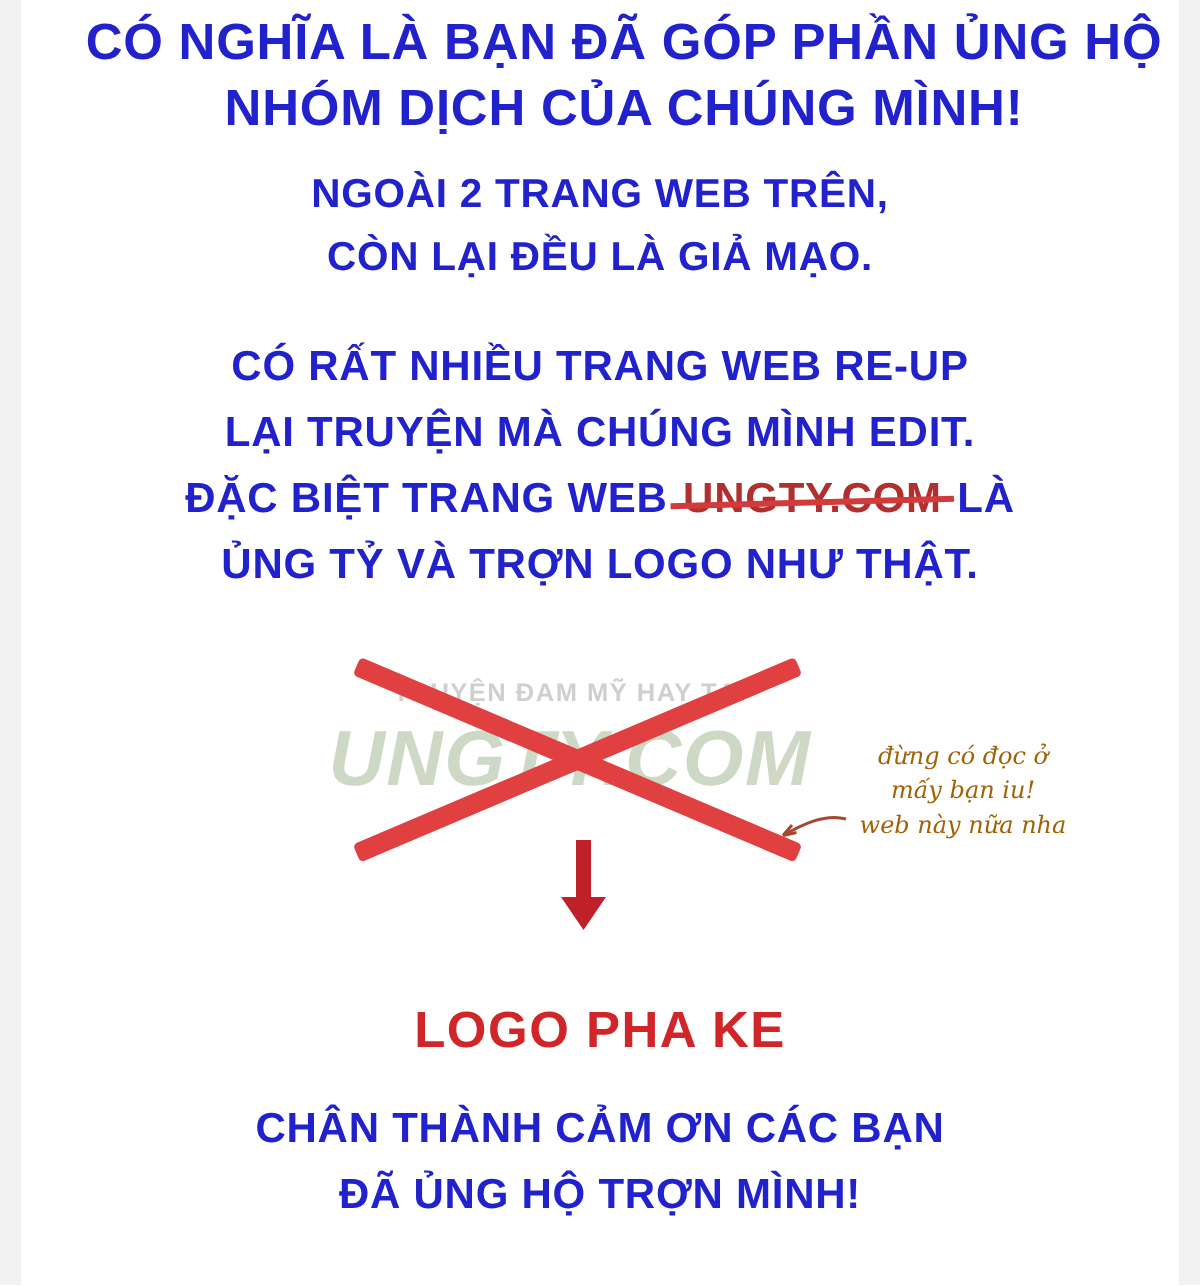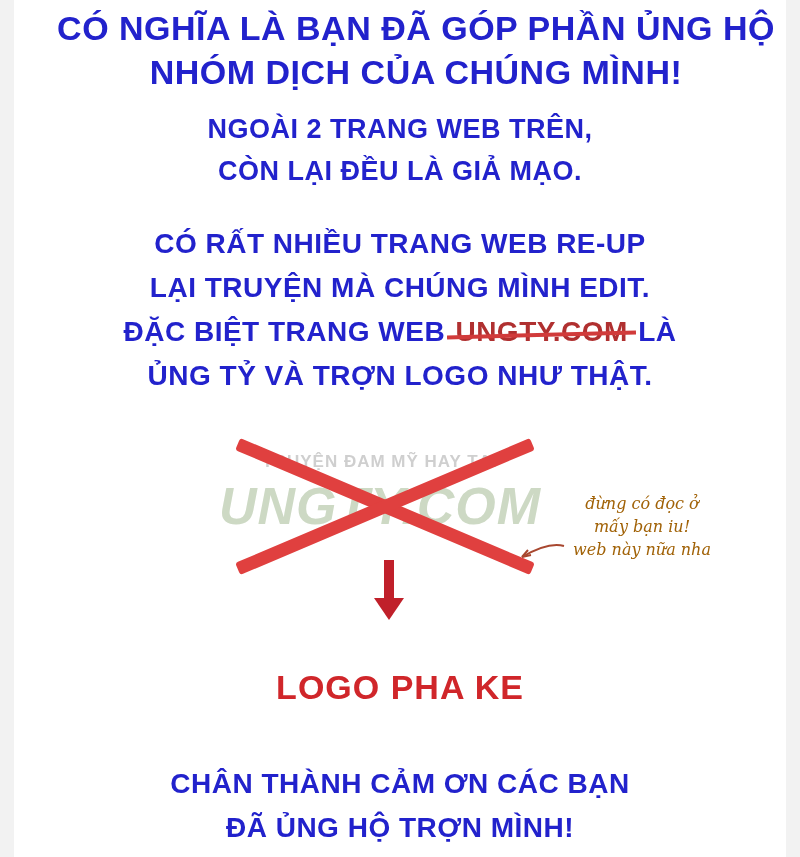--- a/index.html
+++ b/index.html
@@ -149,21 +149,21 @@
     top: 620px;
     text-align: center;
     color: #d0262a;
     font-size: 34px;
     font-weight: bold;
     letter-spacing: 1px;
     margin-top: 48px;
   }
 
   
-  #thanks { top: 730px; margin-top: 32px; }
+  #thanks { top: 730px; }
   #thanks .line { font-size: 28px; line-height: 44px; }
 </style>
 </head>
 <body>
 
 <div id="page">
 
   <div class="edge left"></div>
   <div class="edge right"></div>
 

